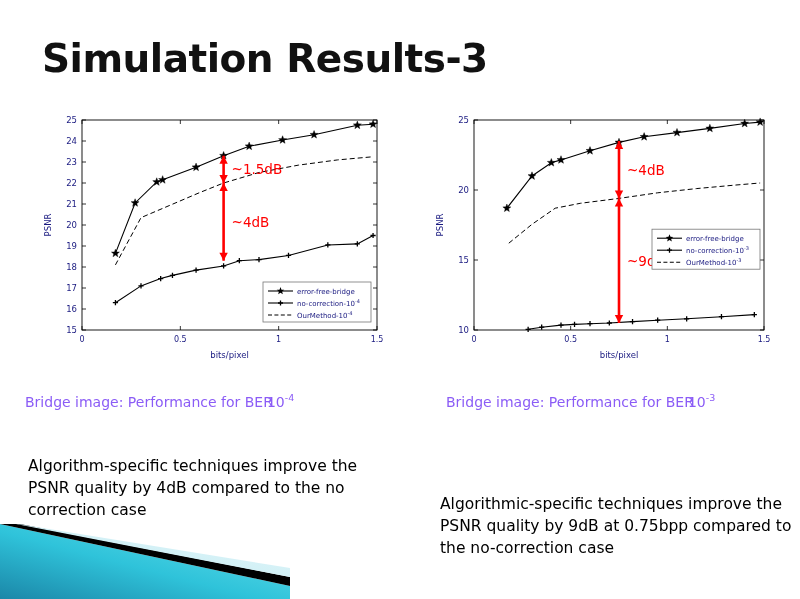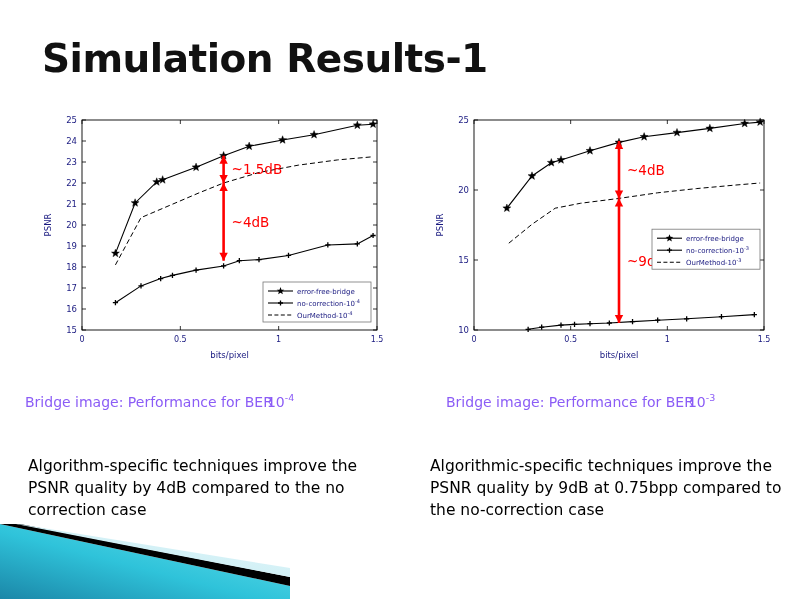--- a/index.html
+++ b/index.html
@@ -60,37 +60,37 @@
   
   .body-text {
     position: absolute;
     top: 455px;
     font-size: 15.5px;
     line-height: 1.42;
     color: #000;
     font-family: "DejaVu Sans", sans-serif;
   }
   #body-left  { left: 28px;  width: 370px; }
-  #body-right { left: 430px; width: 360px; }
+  #body-right { left: 440px; width: 360px; margin-top: 38px; }
 
   
   #footer-decoration {
     position: absolute;
     left: 0;
     bottom: 0;
     width: 290px;
     height: 75px;
     overflow: hidden;
     pointer-events: none;
   }
 </style>
 </head>
 <body>
 
-<div id="slide-title">Simulation Results-1</div>
+<div id="slide-title">Simulation Results-3</div>
 
 <div class="figure-block" id="figure-left">
   <svg class="plot-svg" id="svg-left" viewBox="0 0 345 262">
       <rect x="42" y="12" width="295" height="210" fill="#fff" stroke="#000" stroke-width="0.9"></rect>
       <line x1="42" y1="222" x2="42" y2="218" stroke="#000" stroke-width="0.8"></line>
       <line x1="42" y1="12" x2="42" y2="16" stroke="#000" stroke-width="0.8"></line>
       <text x="42" y="234" text-anchor="middle" font-size="8" fill="#1a1a80" font-family="&quot;DejaVu Sans&quot;, sans-serif">0</text>
       <line x1="140.33333333333331" y1="222" x2="140.33333333333331" y2="218" stroke="#000" stroke-width="0.8"></line>
       <line x1="140.33333333333331" y1="12" x2="140.33333333333331" y2="16" stroke="#000" stroke-width="0.8"></line>
       <text x="140.33333333333331" y="234" text-anchor="middle" font-size="8" fill="#1a1a80" font-family="&quot;DejaVu Sans&quot;, sans-serif">0.5</text>

